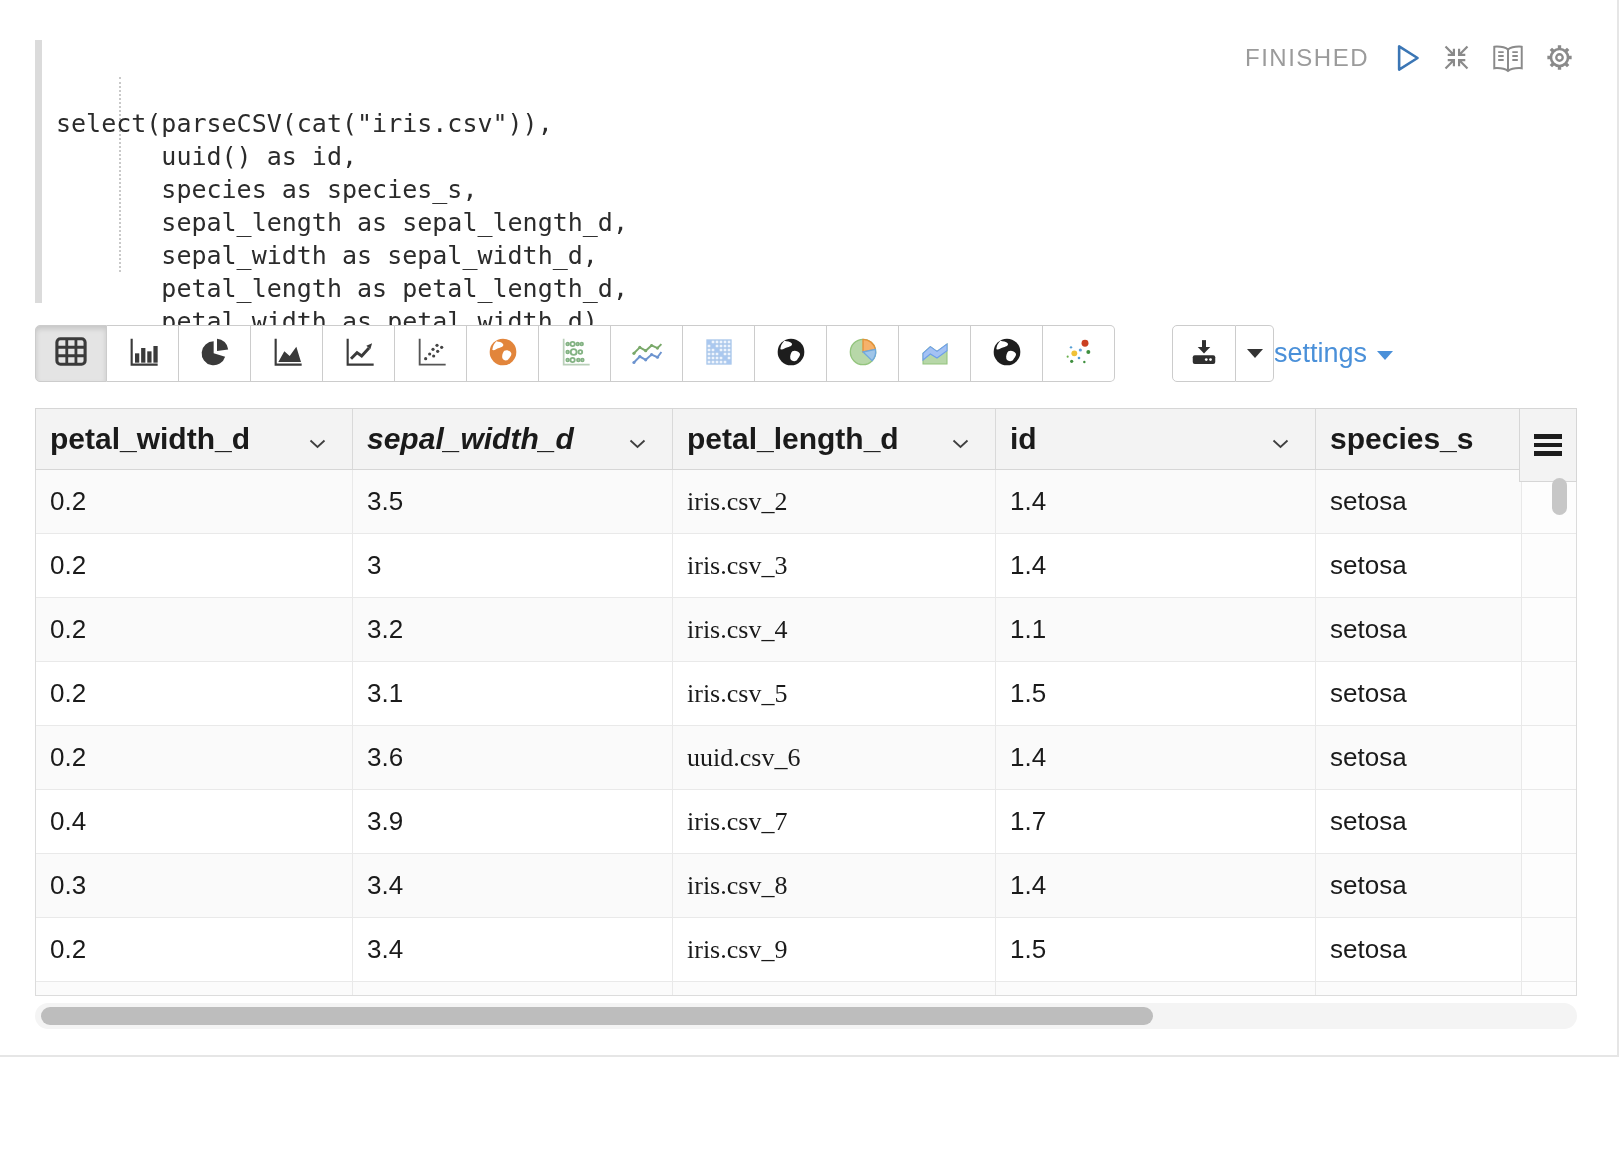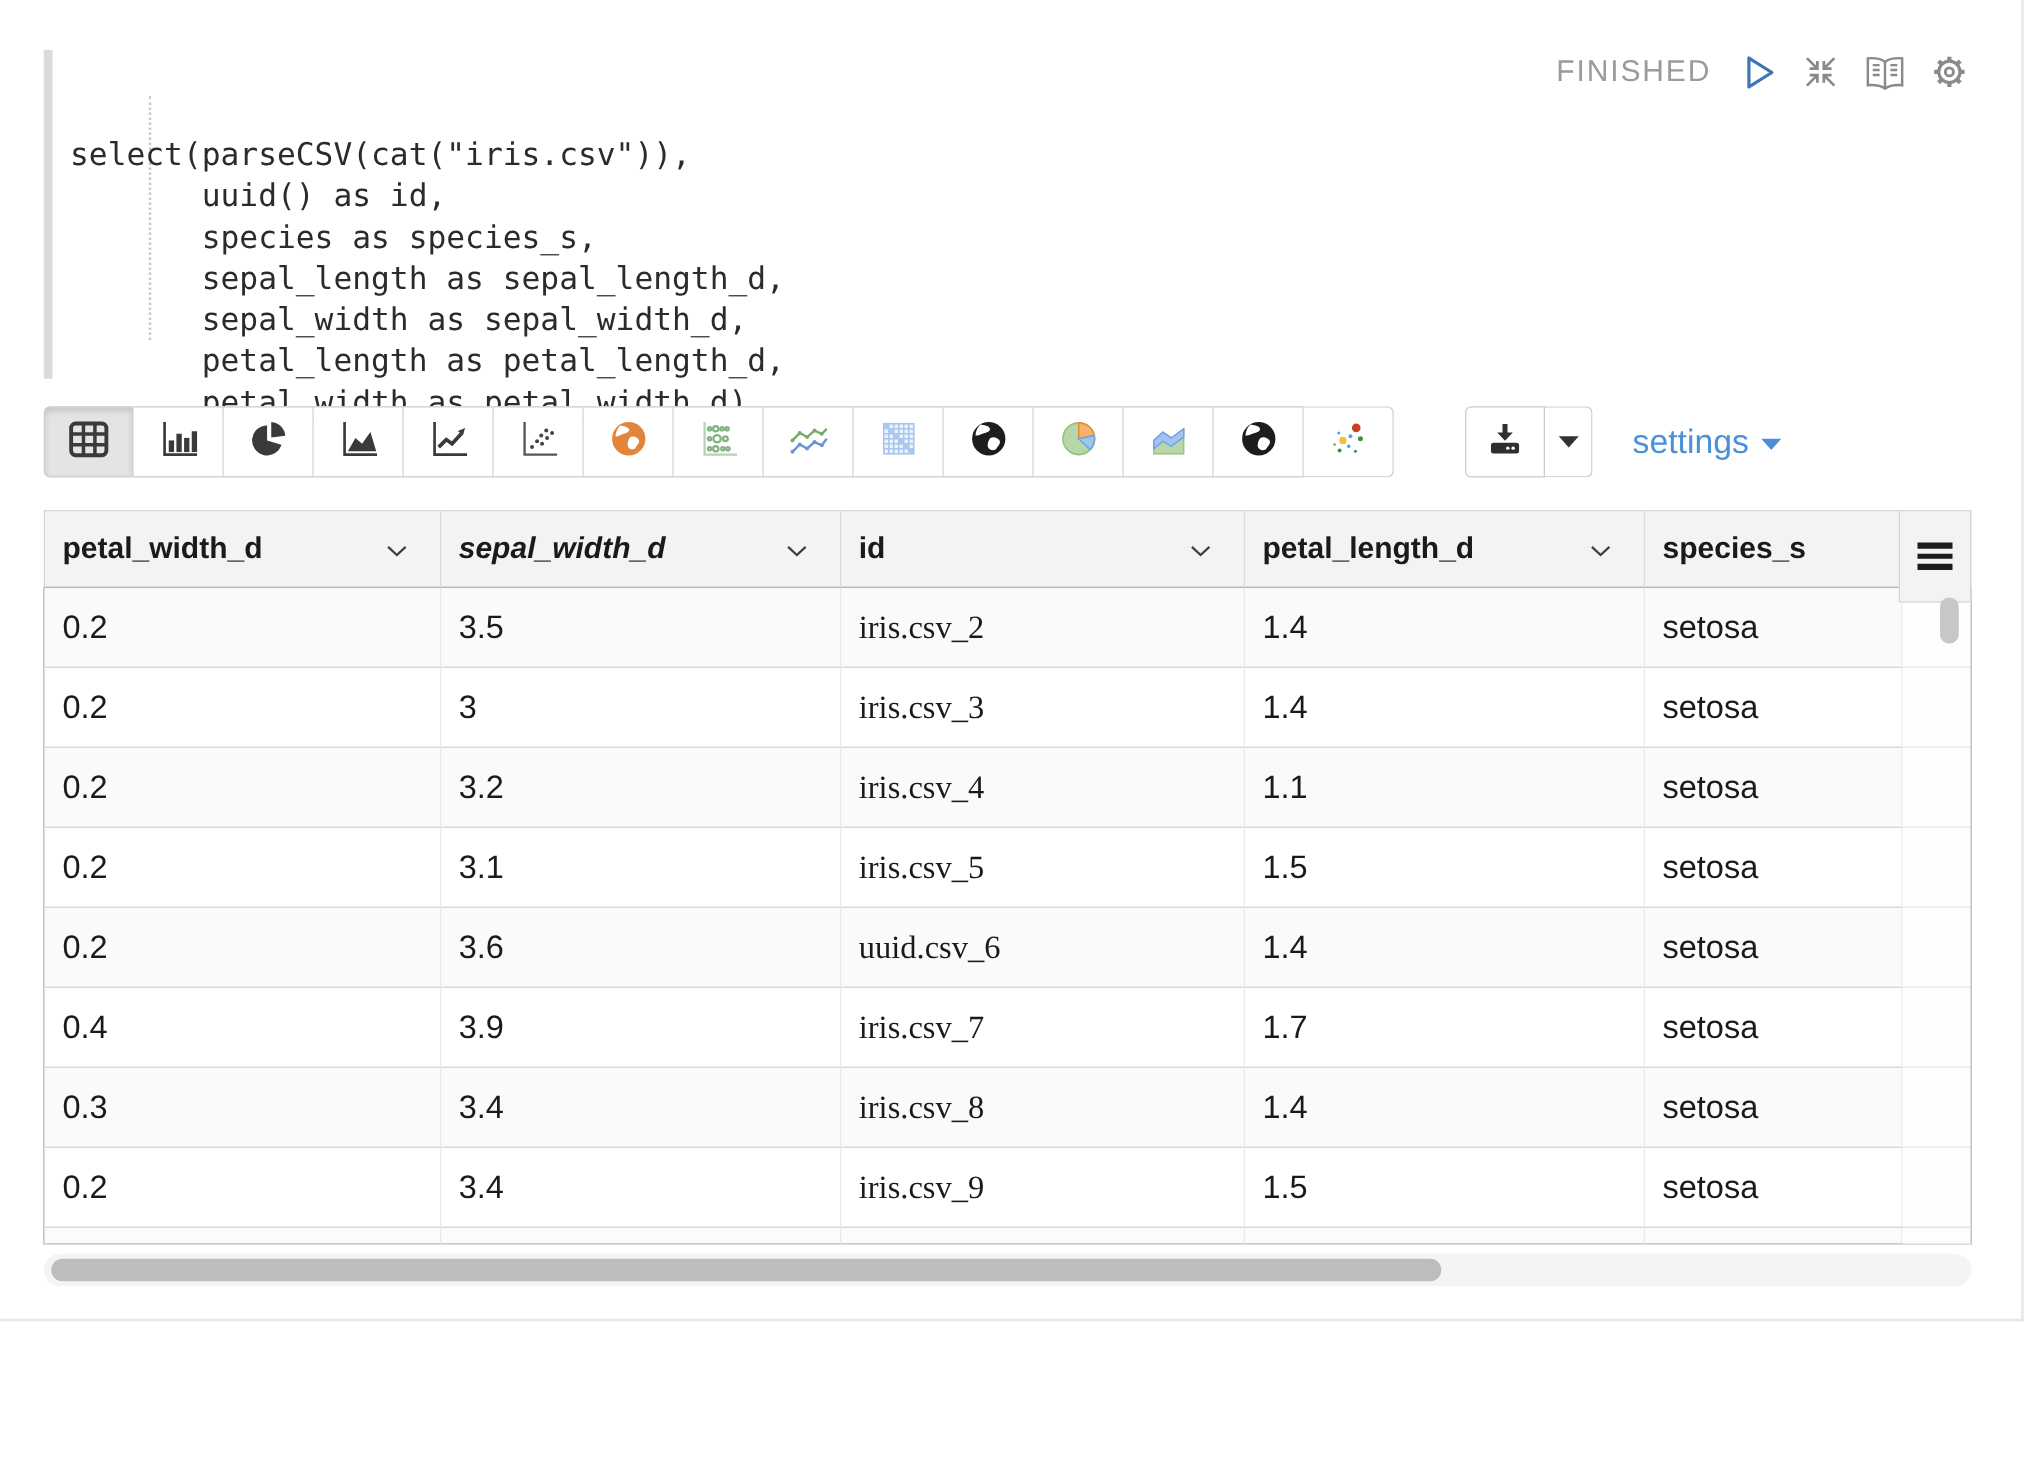--- a/index.html
+++ b/index.html
@@ -31,31 +31,31 @@
   .chart-btn:first-child { border-left:1px solid #ccc; border-radius:5px 0 0 5px; }
   .chart-btn:last-child { border-radius:0 5px 5px 0; }
   .chart-btn.selected { background:#e4e4e4; box-shadow:inset 0 3px 5px rgba(0,0,0,.13); }
   .dl-group { display:flex; margin-left:57px; }
   .dl-btn { width:64px; height:57px; background:#fff; border:1px solid #ccc;
             display:flex; align-items:center; justify-content:center; cursor:pointer; border-radius:5px 0 0 5px; }
   .dl-caret-btn { width:38px; height:57px; background:#fff; border:1px solid #ccc; border-left:none;
             display:flex; align-items:center; justify-content:center; cursor:pointer; border-radius:0 5px 5px 0; }
   .caret-dark { width:0; height:0; border-left:8px solid transparent; border-right:8px solid transparent;
                 border-top:9px solid #333; }
-  .settings-link { margin-left:32px; height:57px; display:flex; align-items:center; gap:10px;
+  .settings-link { height:57px; display:flex; align-items:center; gap:10px;
                    color:#4a90d9; font-size:27px; cursor:pointer; }
   .caret-blue { width:0; height:0; border-left:8px solid transparent; border-right:8px solid transparent;
                 border-top:9px solid #4a90d9; margin-top:3px; }
 
   
   .result-table { position:absolute; top:408px; left:35px; width:1542px; }
   .thead { position:relative; display:flex; width:100%; height:62px; background:#f3f3f3;
            border:1px solid #d6d6d6; }
   .th { display:flex; align-items:center; justify-content:space-between;
-        padding:0 26px 0 14px; border-right:1px solid #d9d9d9; font-size:24px; font-weight:bold;
+        padding:0 26px 0 14px; border-right:1px solid #d9d9d9; font-size:30px; font-weight:bold;
         color:#1a1a1a; overflow:hidden; white-space:nowrap; cursor:pointer; }
   .th:nth-child(1){ width:317px; } .th:nth-child(2){ width:320px;font-style:italic; } .th:nth-child(3){ width:323px; }
   .th:nth-child(4){ width:320px; } .th:nth-child(5){ width:206px; border-right:none; padding-right:0; }
   .th:nth-child(5) .chev { display:none; }
   .menu-cell { position:absolute; right:-1px; top:-1px; width:58px; height:74px; background:#f3f3f3;
                border:1px solid #d6d6d6; display:flex; flex-direction:column; align-items:center;
                justify-content:center; gap:4px; z-index:3; cursor:pointer; }
   .menu-cell .bar { width:28px; height:4.5px; background:#1c1c1c; }
 
   .tbody { position:relative; border:1px solid #dcdcdc; border-top:none; background:#000000; }
@@ -308,27 +308,27 @@
                 <polyline points="1.5,1.5 8.5,8 15.5,1.5" fill="none" stroke="#3f3f3f" stroke-width="1.8"></polyline>
               </svg></span>
           </div>
           <div class="th">
             <span class="th-label">sepal_width_d</span>
             <span class="chev"><svg width="17" height="10" viewBox="0 0 17 10">
                 <polyline points="1.5,1.5 8.5,8 15.5,1.5" fill="none" stroke="#3f3f3f" stroke-width="1.8"></polyline>
               </svg></span>
           </div>
           <div class="th">
-            <span class="th-label">id</span>
+            <span class="th-label">petal_length_d</span>
             <span class="chev"><svg width="17" height="10" viewBox="0 0 17 10">
                 <polyline points="1.5,1.5 8.5,8 15.5,1.5" fill="none" stroke="#3f3f3f" stroke-width="1.8"></polyline>
               </svg></span>
           </div>
           <div class="th">
-            <span class="th-label">petal_length_d</span>
+            <span class="th-label">id</span>
             <span class="chev"><svg width="17" height="10" viewBox="0 0 17 10">
                 <polyline points="1.5,1.5 8.5,8 15.5,1.5" fill="none" stroke="#3f3f3f" stroke-width="1.8"></polyline>
               </svg></span>
           </div>
           <div class="th">
             <span class="th-label">species_s</span>
 
           </div>
         <div class="menu-cell">
           <span class="bar"></span>

